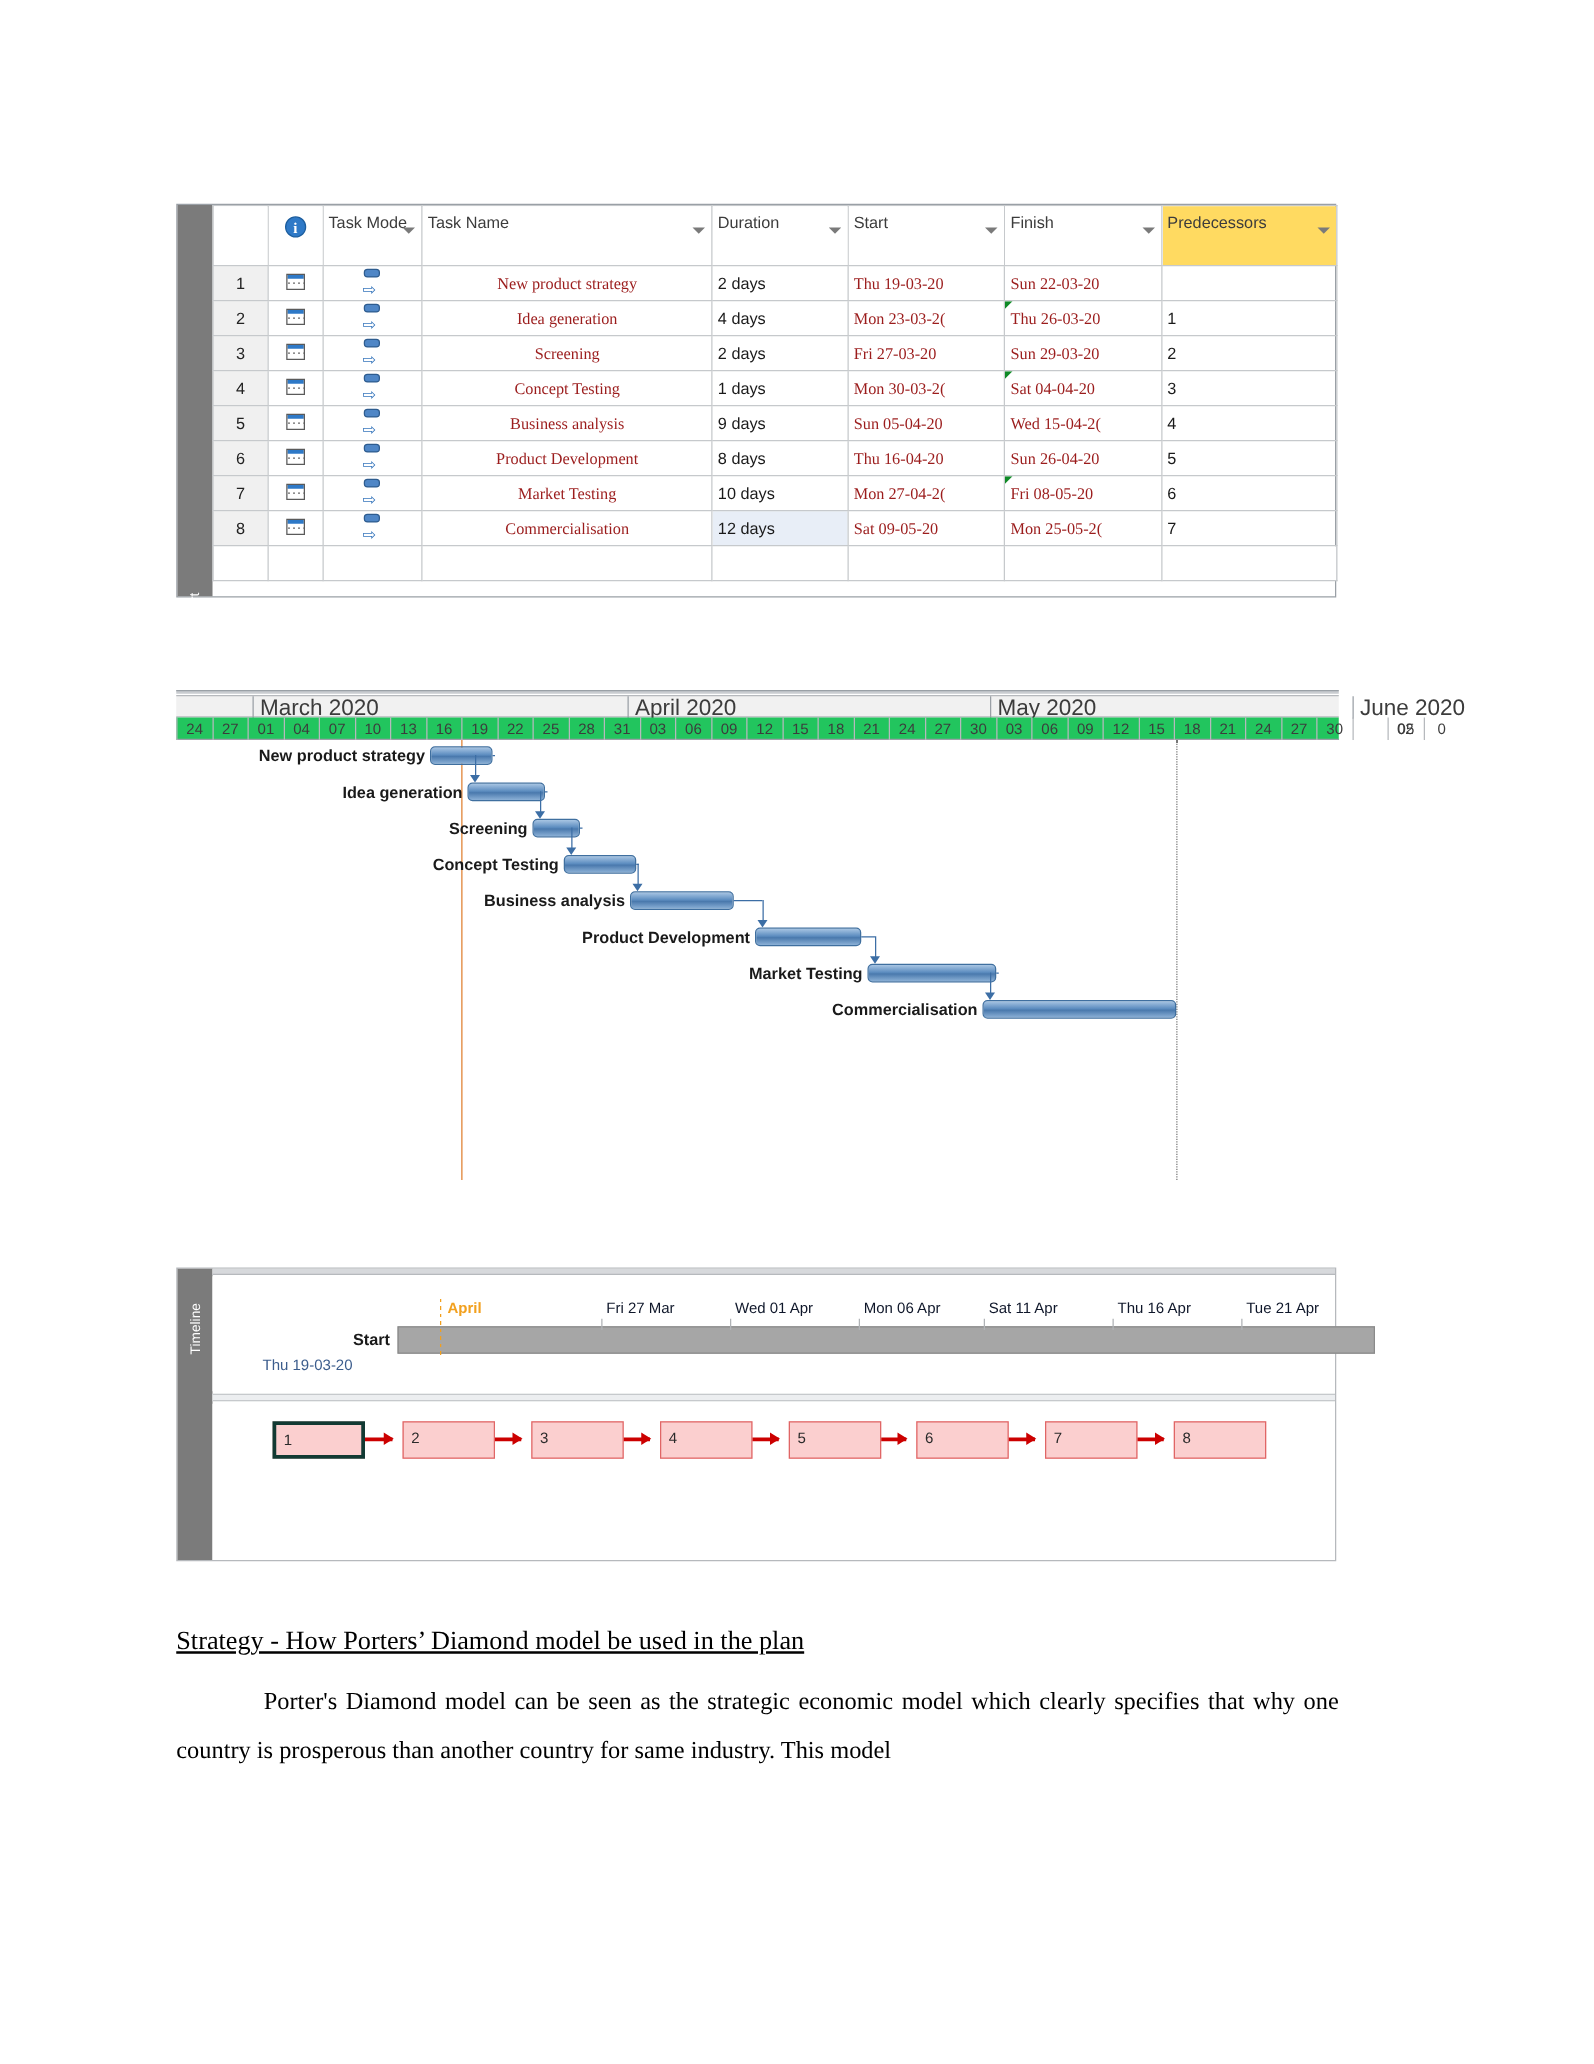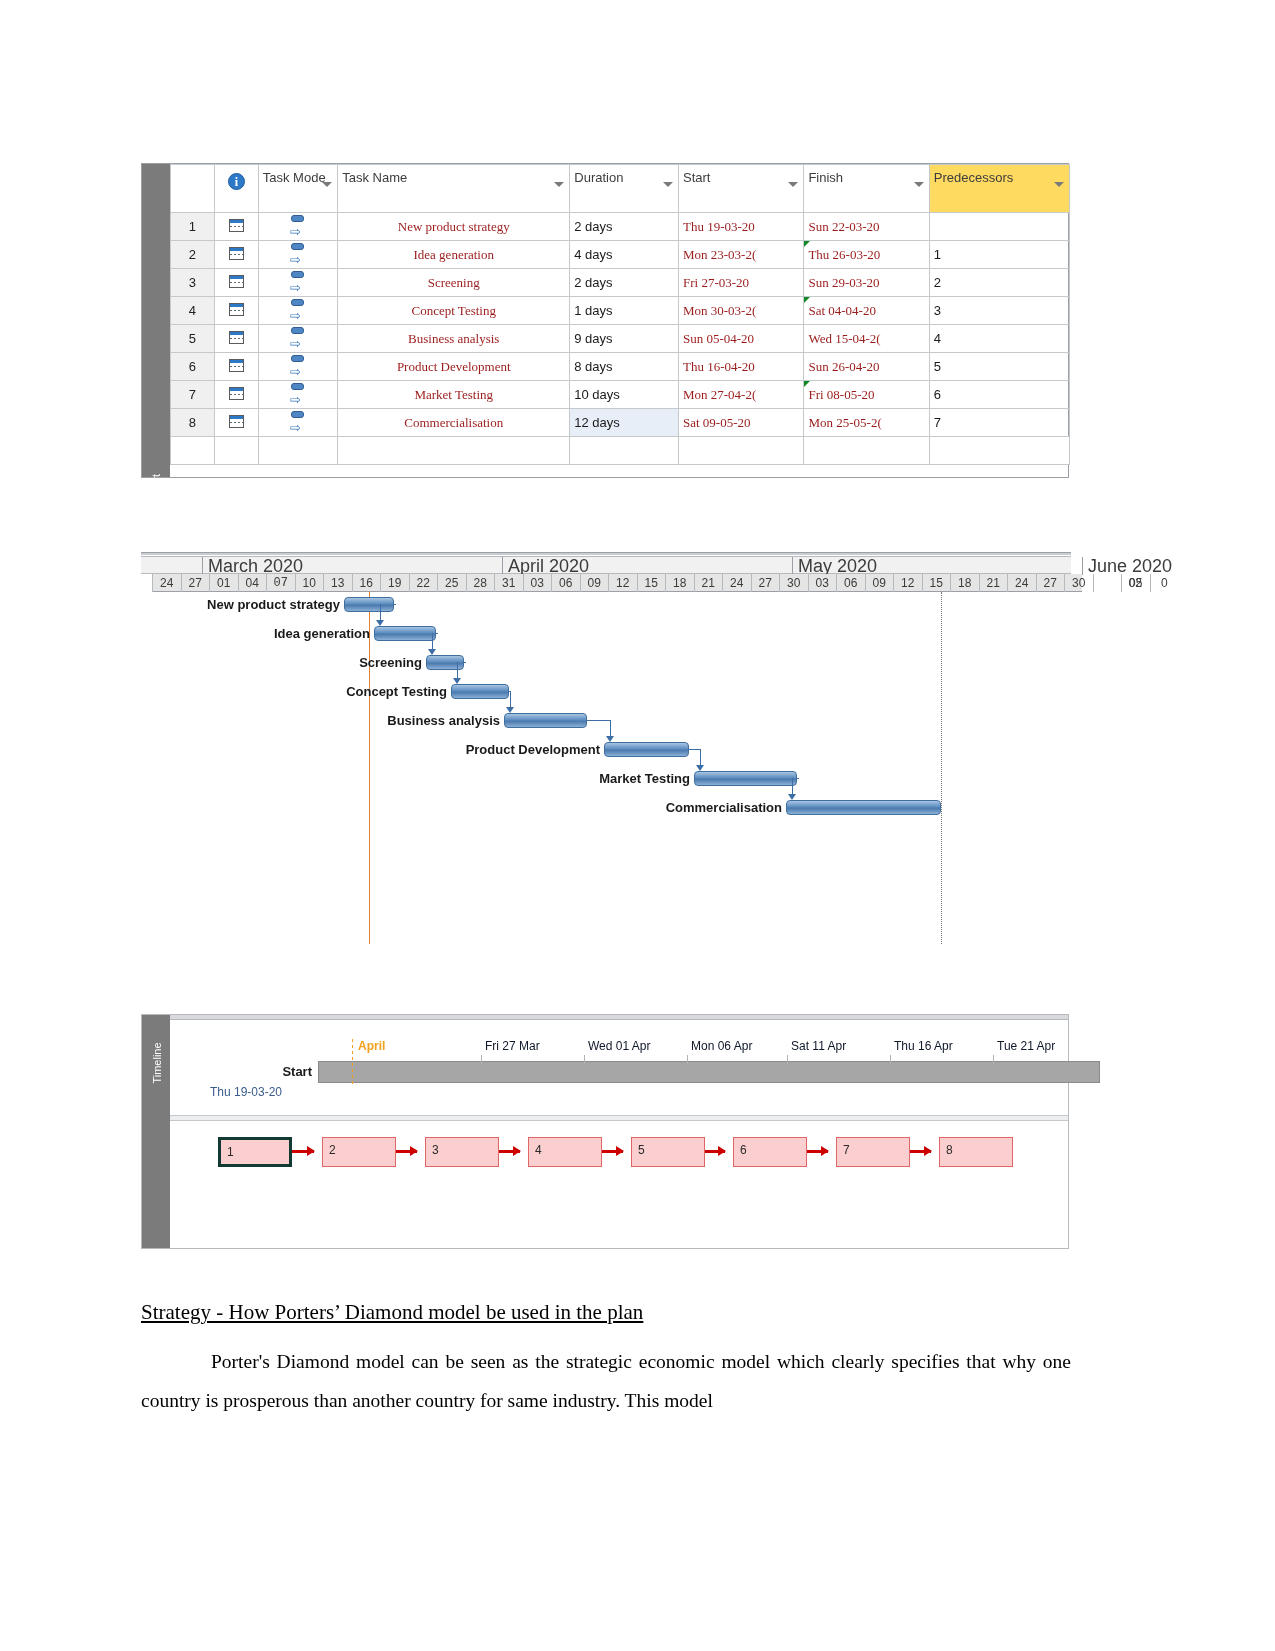--- a/index.html
+++ b/index.html
@@ -123,22 +123,22 @@
   .gc-monthrow{
     position:absolute; left:0; top:4px; height:18px; width:100%;
     background:#f1f1f1; border-top:1px solid #b6b9bd; border-bottom:1px solid #b6b9bd;
   }
   .gc-month{
     position:absolute; top:0; height:18px; line-height:18px;
     border-left:1px solid #9aa0a6; padding-left:5px;
     font-size:18px; color:#3c3c3c; white-space:nowrap;
   }
   .gc-dayrow{
-    position:absolute; left:11px; top:22px; height:18px; width:100%;
-    background:#e5e5e5; border-bottom:1px solid #9aa0a6;
+    position:absolute; left:0; top:22px; height:18px; width:100%;
+    background:#22c55e; border-bottom:1px solid #9aa0a6;
   }
   .gc-day{
     position:absolute; top:0; height:18px; line-height:18px;
     border-left:1px solid #b6b9bd; text-align:center;
     font-size:12px; color:#3c3c3c;
   }
   .gc-body{ position:absolute; left:0; top:40px; width:100%; height:330px; background:#ffffff; }
   .today-line{ position:absolute; top:0; width:1px; background:#e08030; }
   .proj-end-line{
     position:absolute; top:0; width:0;
@@ -389,21 +389,21 @@
       <div class="gc-month" style="left: 61px; width: 300px;">March 2020</div>
       <div class="gc-month" style="left: 361px; width: 290px;">April 2020</div>
       <div class="gc-month" style="left: 651px; width: 290px;">May 2020</div>
       <div class="gc-month" style="left: 941px; width: 82px;">June 2020</div>
     </div>
   <div class="gc-dayrow" id="gc-dayrow">
       <div class="gc-day" style="left: 0px; width: 28.5px;">24</div>
       <div class="gc-day" style="left: 28.5px; width: 28.5px;">27</div>
       <div class="gc-day" style="left: 57px; width: 28.5px;">01</div>
       <div class="gc-day" style="left: 85.5px; width: 28.5px;">04</div>
-      <div class="gc-day" style="left: 114px; width: 28.5px; font-family: Liberation Mono, monospace;">07</div>
+      <div class="gc-day" style="left: 114px; width: 28.5px;">07</div>
       <div class="gc-day" style="left: 142.5px; width: 28.5px;">10</div>
       <div class="gc-day" style="left: 171px; width: 28.5px;">13</div>
       <div class="gc-day" style="left: 199.5px; width: 28.5px;">16</div>
       <div class="gc-day" style="left: 228px; width: 28.5px;">19</div>
       <div class="gc-day" style="left: 256.5px; width: 28.5px;">22</div>
       <div class="gc-day" style="left: 285px; width: 28.5px;">25</div>
       <div class="gc-day" style="left: 313.5px; width: 28.5px;">28</div>
       <div class="gc-day" style="left: 342px; width: 28.5px;">31</div>
       <div class="gc-day" style="left: 370.5px; width: 28.5px;">03</div>
       <div class="gc-day" style="left: 399px; width: 28.5px;">06</div>

